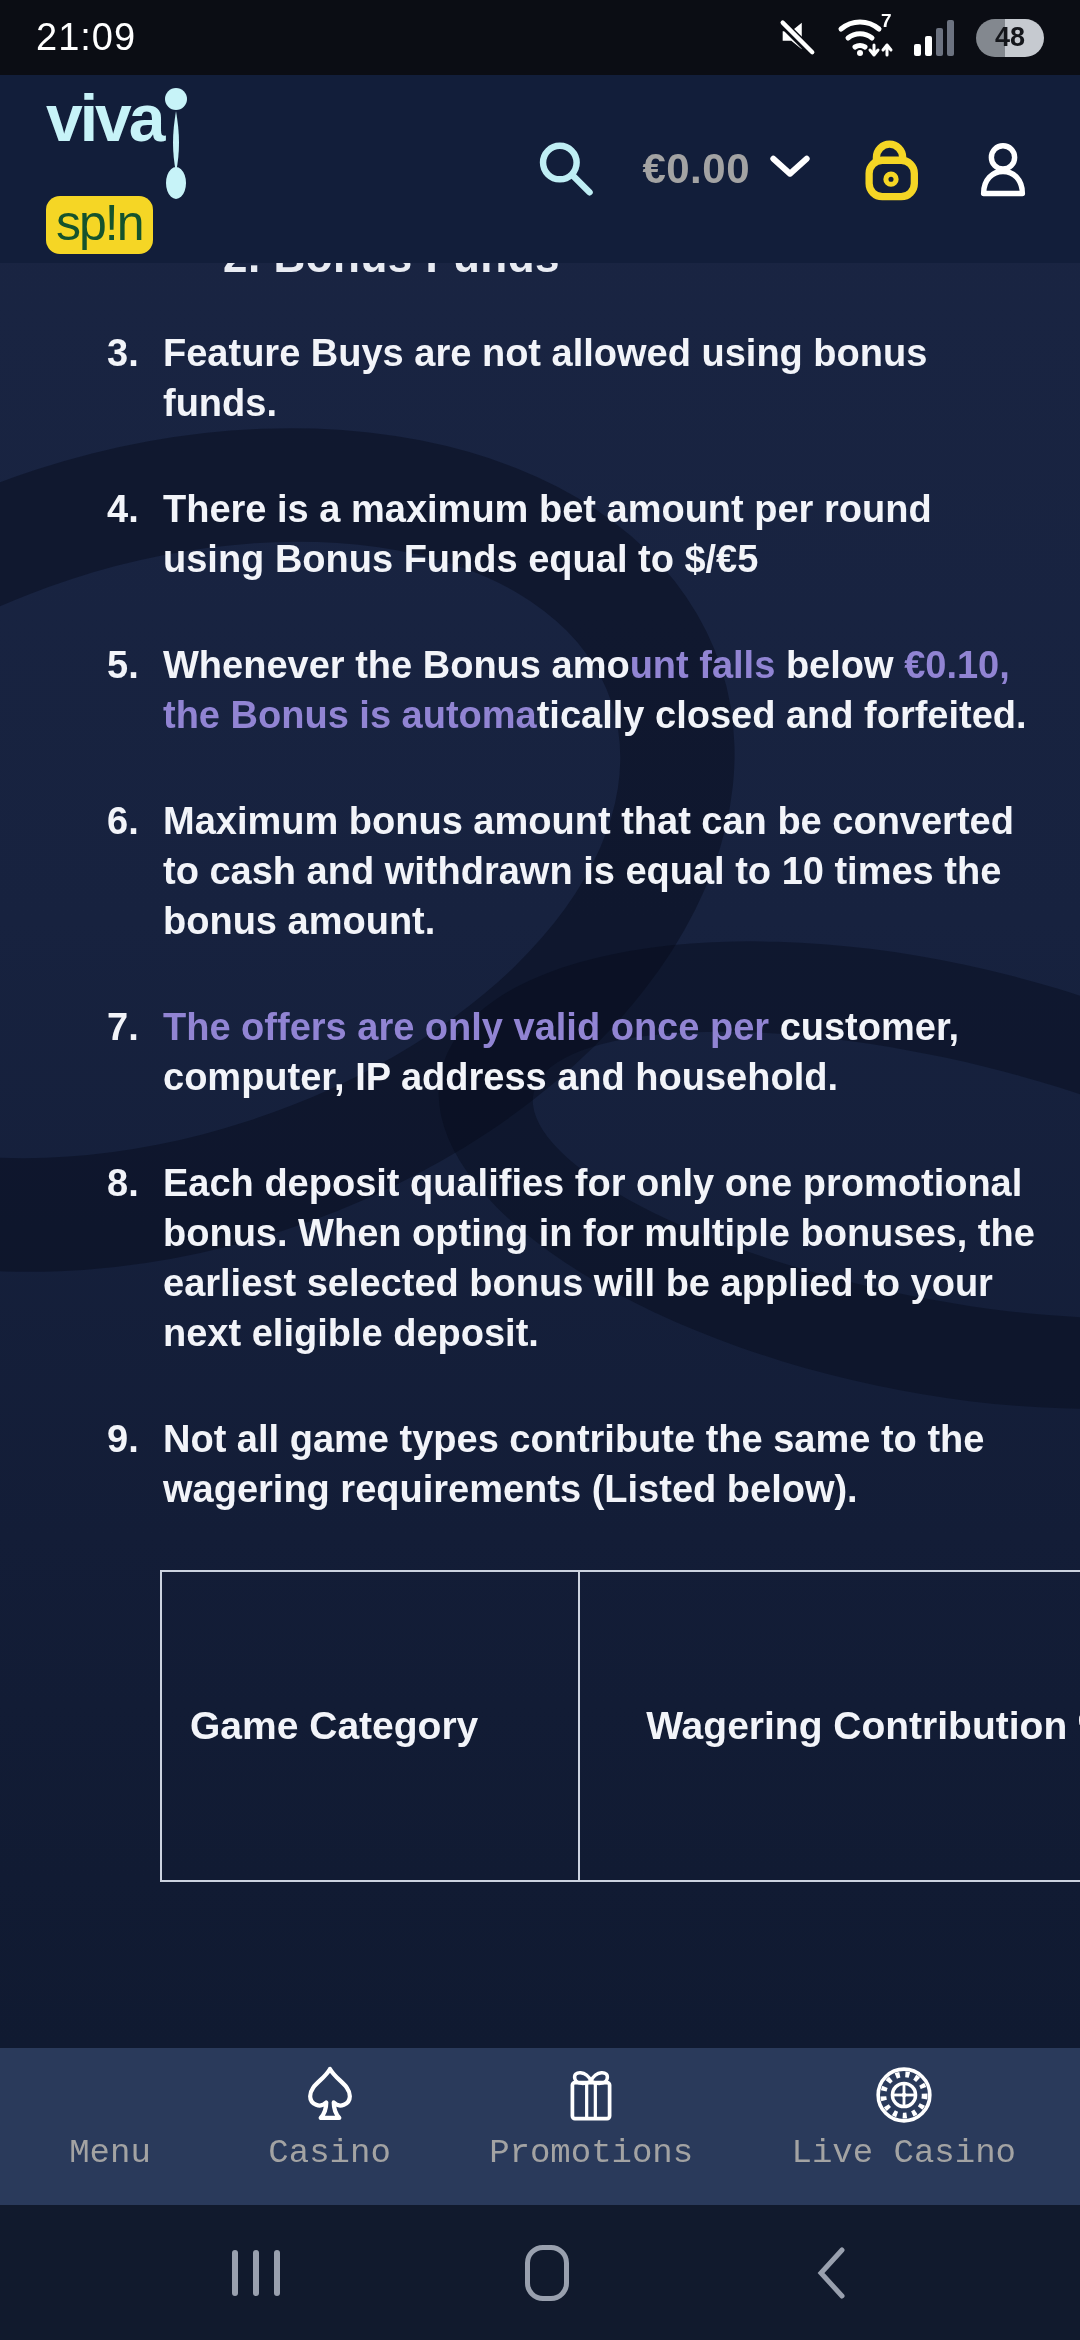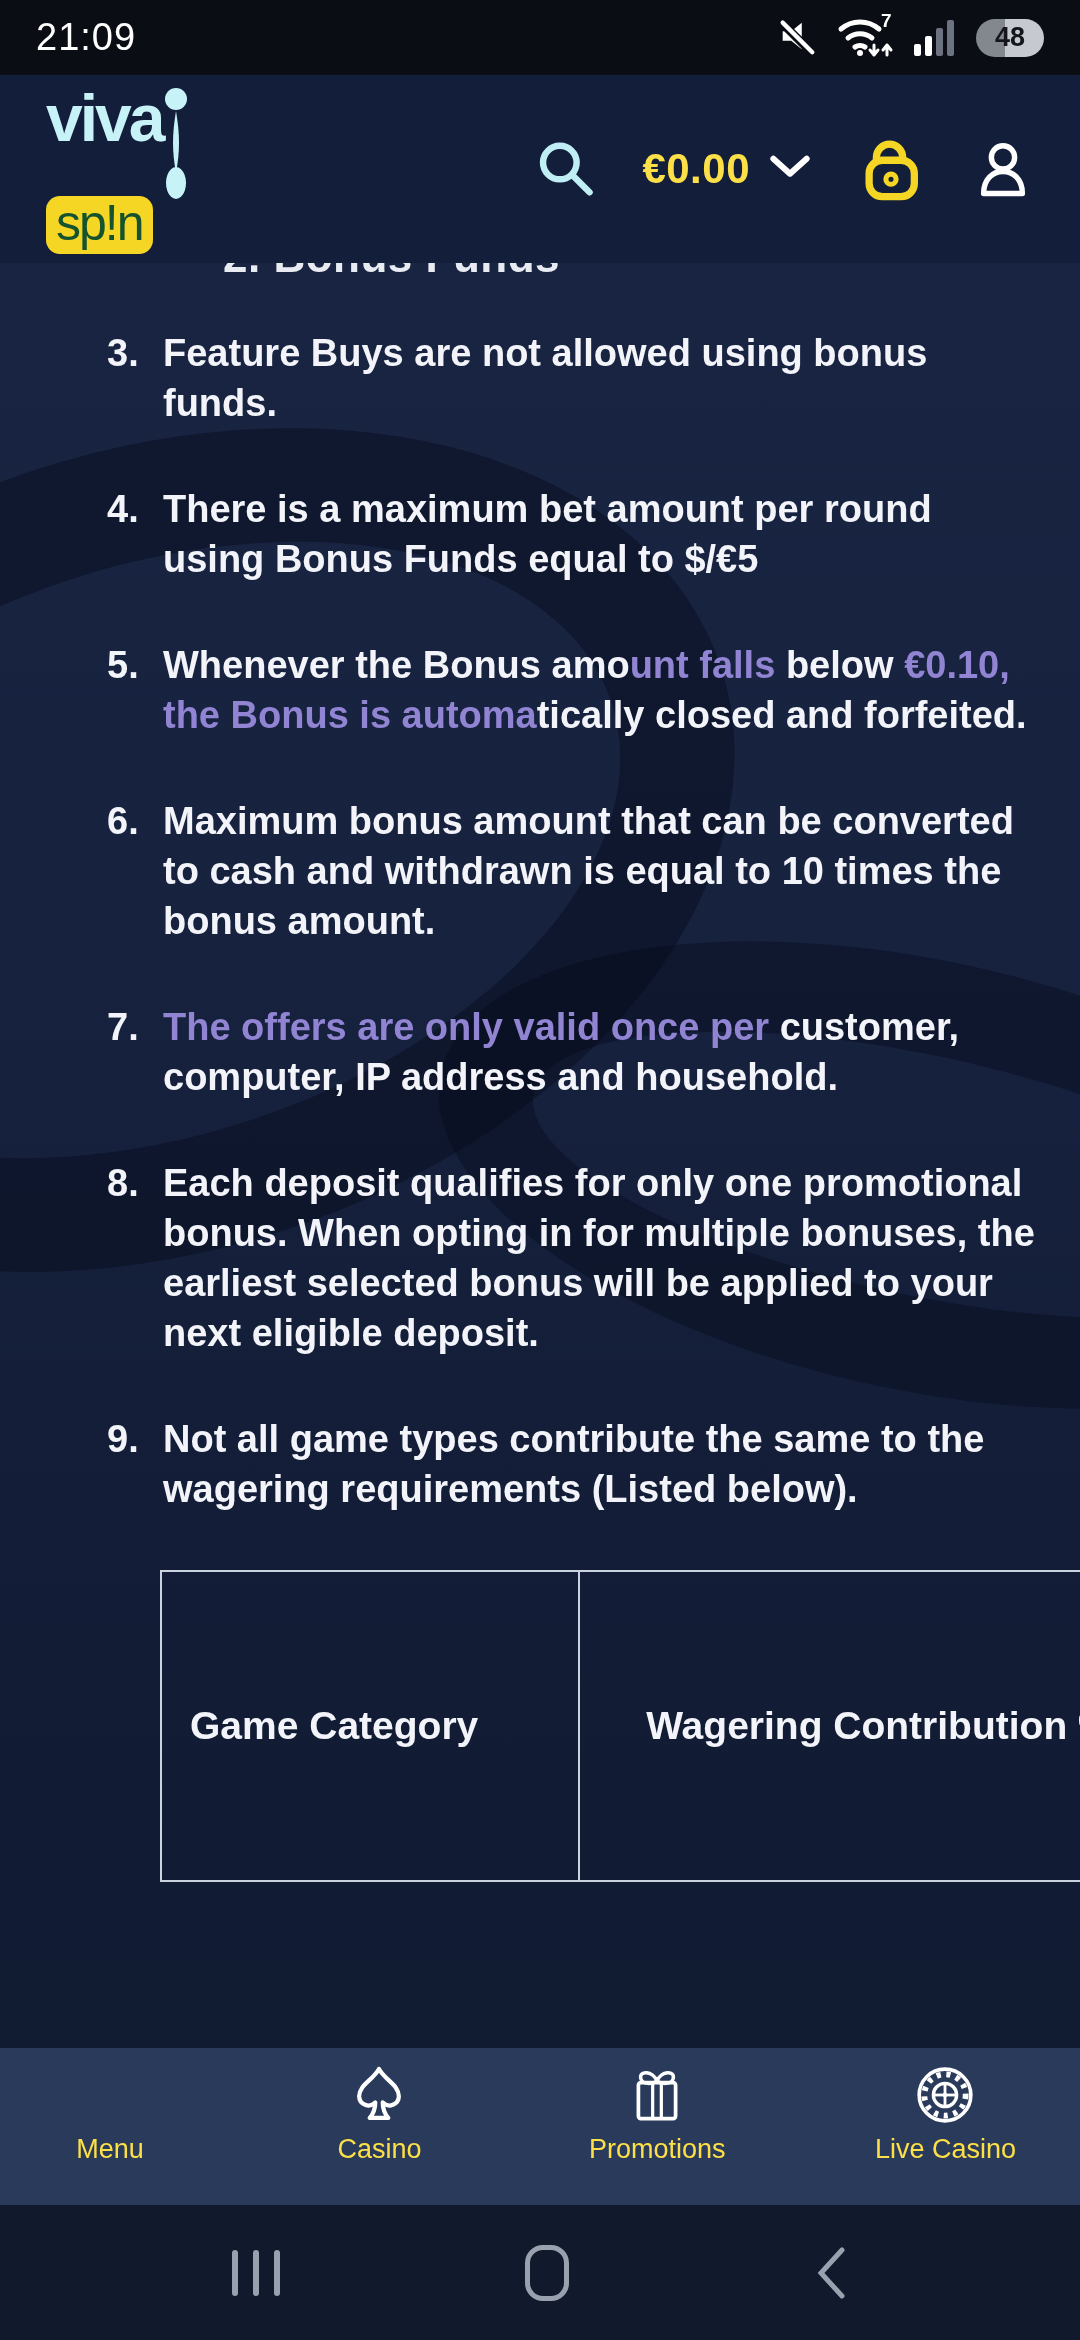--- a/index.html
+++ b/index.html
@@ -37,21 +37,21 @@
   }
   .logo-pin{margin-left:2px;margin-top:2px;}
   .logo-badge{
     margin-top:-14px;align-self:flex-start;
     background:var(--logo-yellow,#f5d625);border-radius:14px;
     padding:2px 10px 6px 10px;
   }
   .logo-spin{font-size:50px;font-weight:400;letter-spacing:-2px;color:#14532d;}
   .header-right{margin-left:auto;display:flex;align-items:center;gap:46px;}
   .balance-group{display:flex;align-items:center;gap:20px;cursor:pointer;}
-  .balance-amount{font-size:42px;font-weight:700;color:#fde047;letter-spacing:0.5px;}
+  .balance-amount{font-size:42px;font-weight:700;color:#a3a3a3;letter-spacing:0.5px;}
   .icon-btn{display:flex;align-items:center;justify-content:center;cursor:pointer;}
   
   .content{
     position:absolute;top:0;left:0;right:0;height:2048px;overflow:hidden;z-index:5;
     background:linear-gradient(180deg,#1a2543 0%,#17223f 45%,#131d37 75%,#101a31 100%);
     padding-top:232px;
   }
   .wm{position:absolute;border-radius:50%;pointer-events:none;}
   .wm-a{left:-430px;top:450px;width:1180px;height:800px;border:115px solid rgba(6,11,26,.45);transform:rotate(-18deg);}
   .wm-b{left:430px;top:960px;width:980px;height:430px;border:95px solid rgba(6,11,26,.4);transform:rotate(12deg);}
@@ -81,21 +81,21 @@
   .td-wager{text-align:center;padding:0 34px;}
   
   .bottom-nav{
     position:absolute;top:2048px;left:0;right:0;height:157px;z-index:25;
     background:var(--nav-bar-bg,#2a3a5b);
     display:flex;justify-content:space-between;align-items:flex-start;
     padding:16px 64px 0 50px;
   }
   .nav-item{display:flex;flex-direction:column;align-items:center;gap:8px;cursor:pointer;min-width:120px;}
   .nav-icon{height:62px;display:flex;align-items:center;justify-content:center;}
-  .nav-label{font-size:27px;font-weight:400;color:#fde047;white-space:nowrap;}
+  .nav-label{font-size:34px;font-weight:400;color:#a3a3a3;white-space:nowrap;font-family:Liberation Mono, monospace;}
   .hamburger{display:flex;flex-direction:column;gap:15px;width:70px;padding-top:8px;}
   .hamburger span{display:block;height:5px;border-radius:3px;background:#f4f6fb;}
   
   .android-nav{
     position:absolute;top:2205px;left:0;right:0;height:135px;background:#111a2d;z-index:25;
     display:flex;align-items:center;justify-content:center;gap:245px;
   }
   .and-btn{display:flex;align-items:center;justify-content:center;cursor:pointer;}
   .recents{display:flex;gap:15px;}
   .recents span{display:block;width:6px;height:46px;background:#99a0ae;border-radius:3px;}

